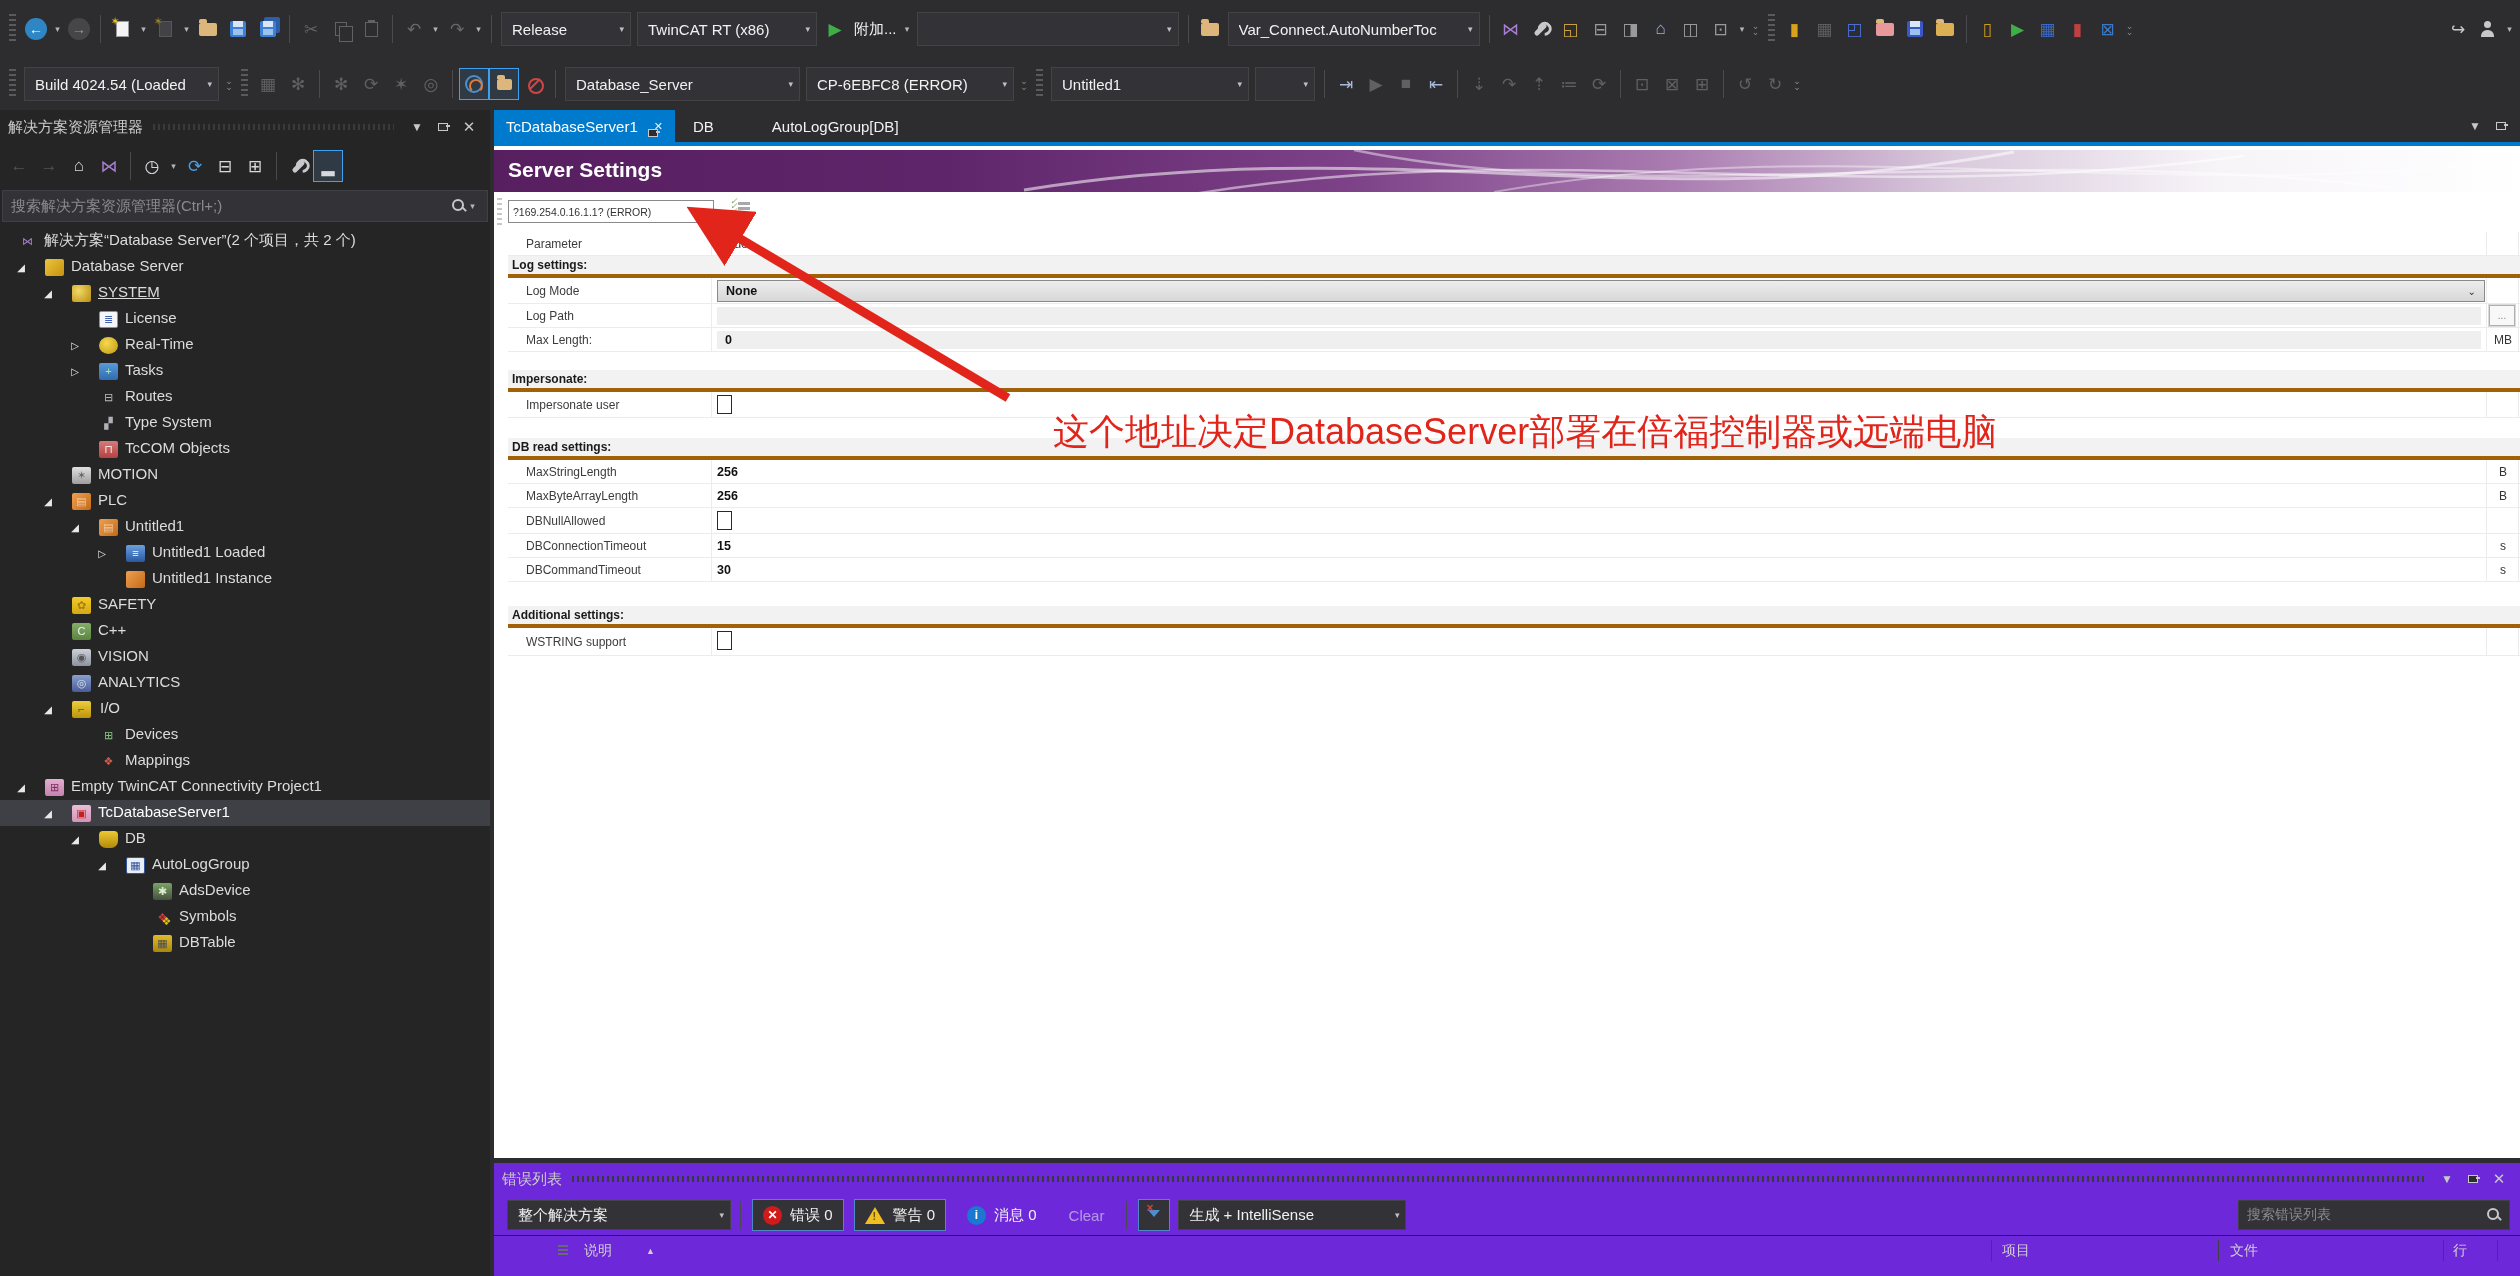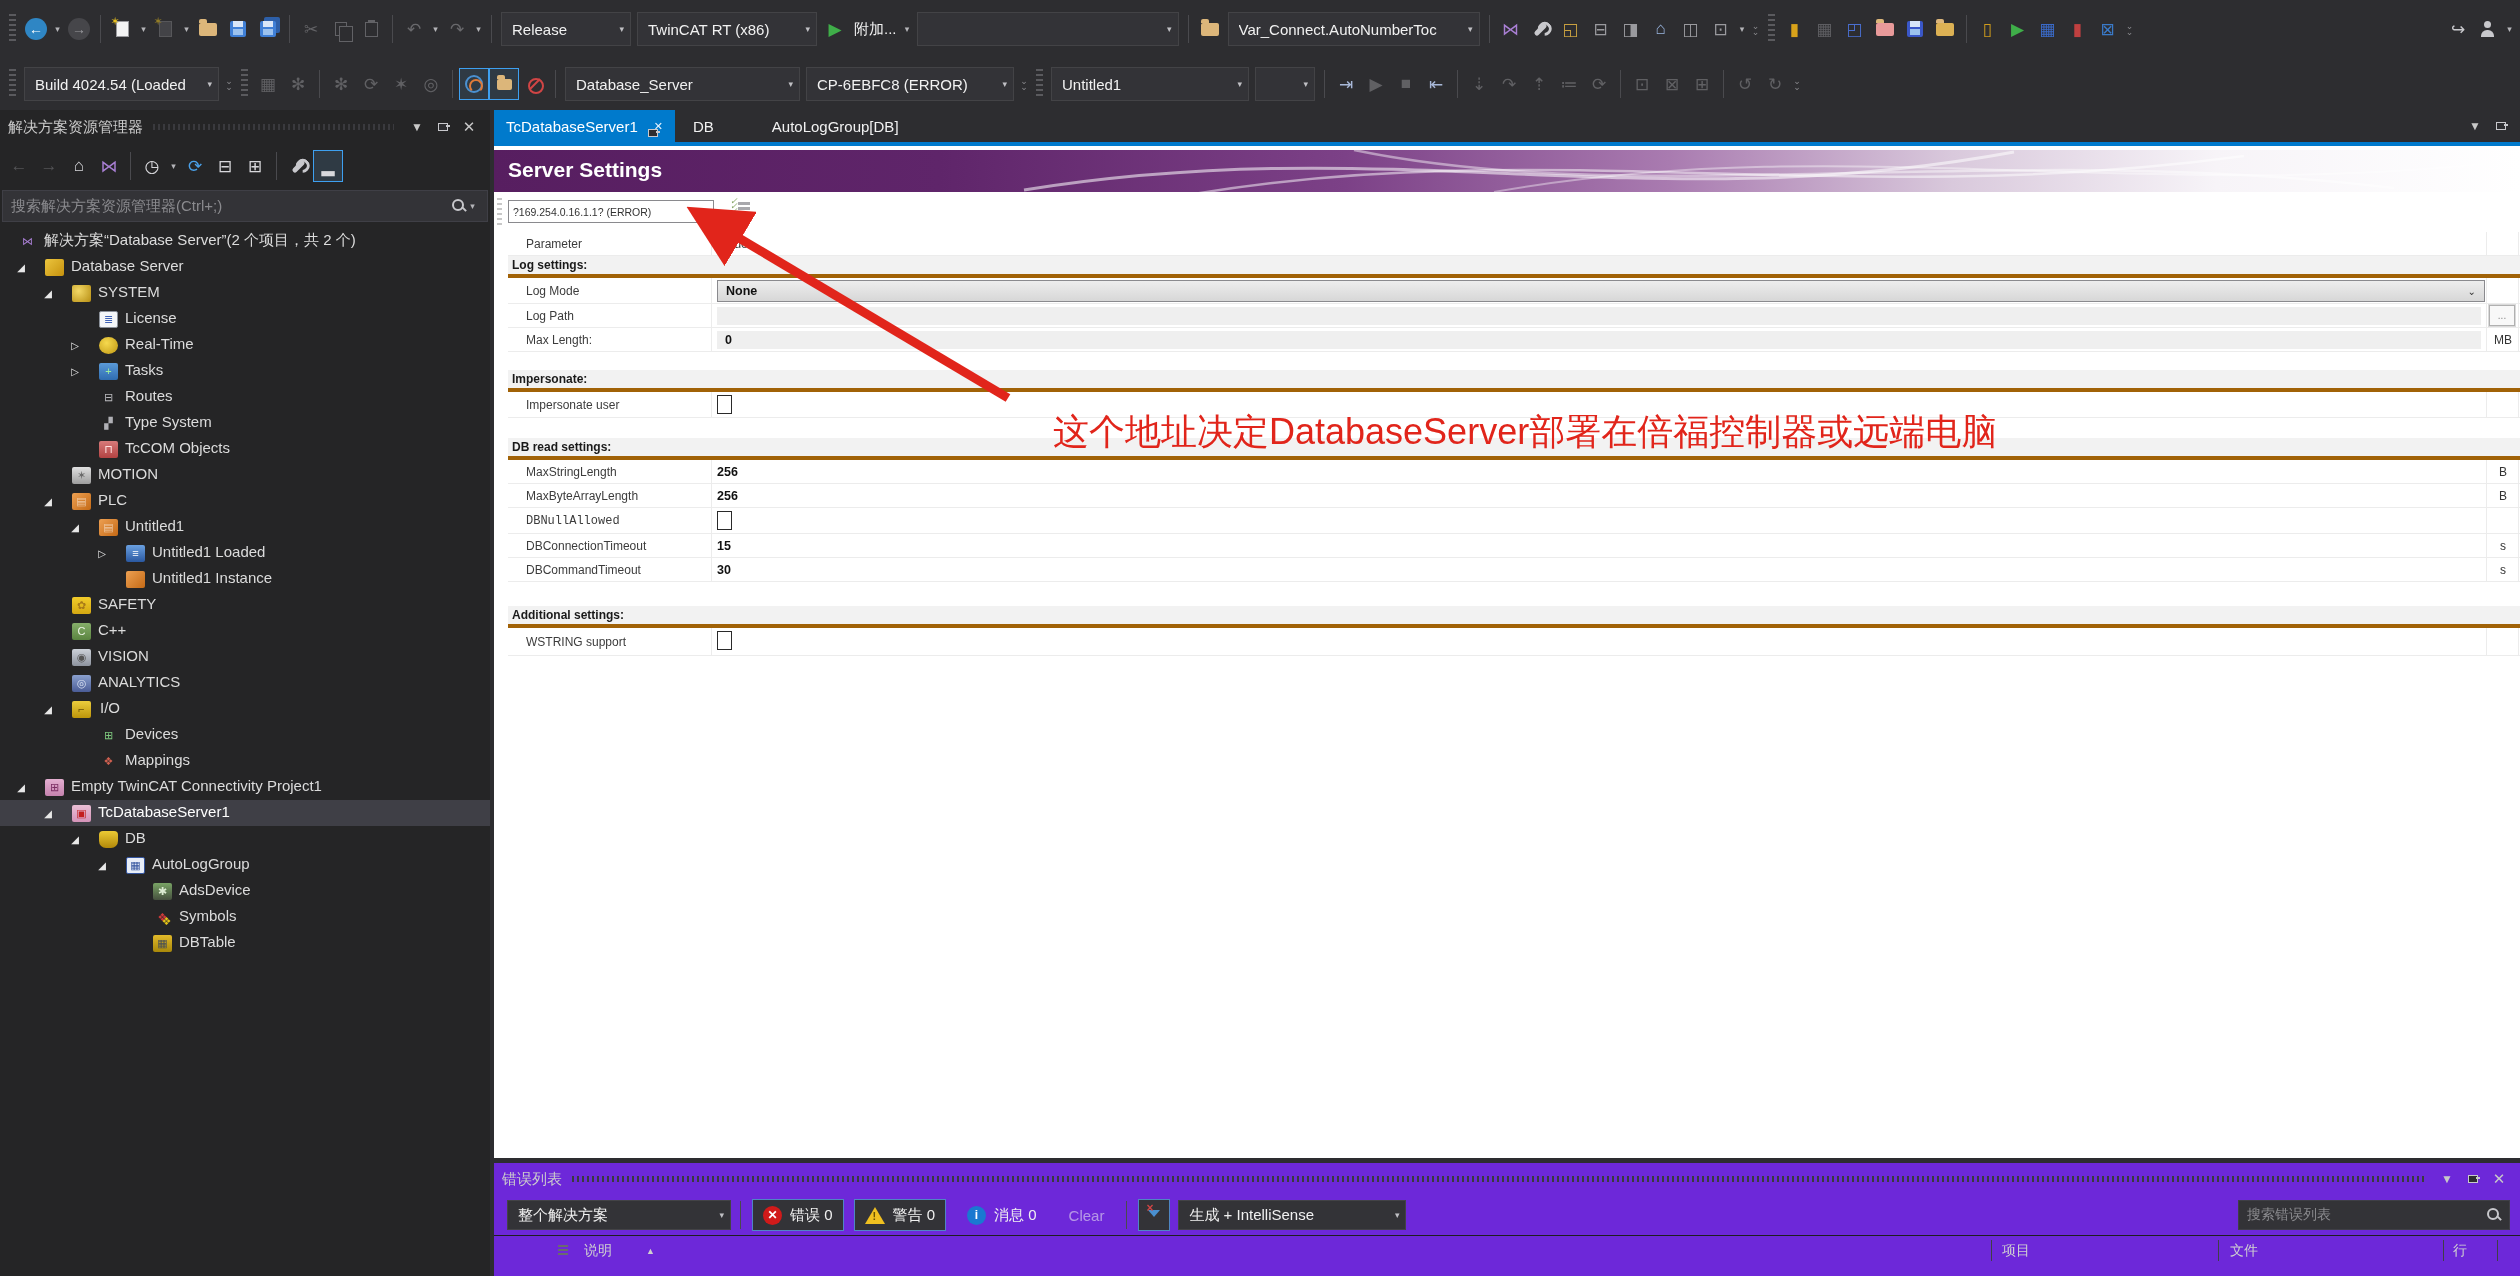--- a/index.html
+++ b/index.html
@@ -328,21 +328,21 @@
         <span class="tlabel" style="left: 44px;">解决方案“Database Server”(2 个项目，共 2 个)</span>
       </div>
       <div class="trow">
         <span class="twisty" style="left: 14px;">◢</span>
         <span class="ticon" style="left: 45px; background: linear-gradient(135deg, rgb(236, 197, 62), rgb(198, 146, 14));"></span>
         <span class="tlabel" style="left: 71px;">Database Server</span>
       </div>
       <div class="trow">
         <span class="twisty" style="left: 41px;">◢</span>
         <span class="ticon" style="left: 72px; background: radial-gradient(circle at 35% 35%, rgb(243, 217, 103), rgb(182, 141, 18));"></span>
-        <span class="tlabel" style="left: 98px;">SYSTEM</span>
+        <span class="tlabel" style="left: 98px; text-decoration: underline;">SYSTEM</span>
       </div>
       <div class="trow">
         <span class="ticon" style="left: 99px; background: rgb(244, 246, 248); border: 1px solid rgb(138, 144, 153); color: rgb(63, 98, 181);">≣</span>
         <span class="tlabel" style="left: 125px;">License</span>
       </div>
       <div class="trow">
         <span class="twisty" style="left: 68px;">▷</span>
         <span class="ticon" style="left: 99px; background: radial-gradient(circle at 40% 35%, rgb(246, 217, 78), rgb(191, 151, 18)); border-radius: 50%;"></span>
         <span class="tlabel" style="left: 125px;">Real-Time</span>
       </div>
@@ -551,21 +551,21 @@
           <span class="funit">B</span>
         </div>
         <div class="frow" style="height: 24px;">
           <span class="flabel">MaxByteArrayLength</span>
           <span class="vline" style="left: 203px;"></span>
           <span class="vline" style="left: 1978px;"></span>
           <span class="vline" style="left: 2010px;"></span>
           <span class="fvalue">256</span>
           <span class="funit">B</span>
         </div>
-        <div class="frow" style="height: 26px; font-family: Liberation Mono, monospace;">
+        <div class="frow" style="height: 26px;">
           <span class="flabel">DBNullAllowed</span>
           <span class="vline" style="left: 203px;"></span>
           <span class="vline" style="left: 1978px;"></span>
           <span class="vline" style="left: 2010px;"></span>
           <div class="fcheck"></div>
         </div>
         <div class="frow" style="height: 24px;">
           <span class="flabel">DBConnectionTimeout</span>
           <span class="vline" style="left: 203px;"></span>
           <span class="vline" style="left: 1978px;"></span>

